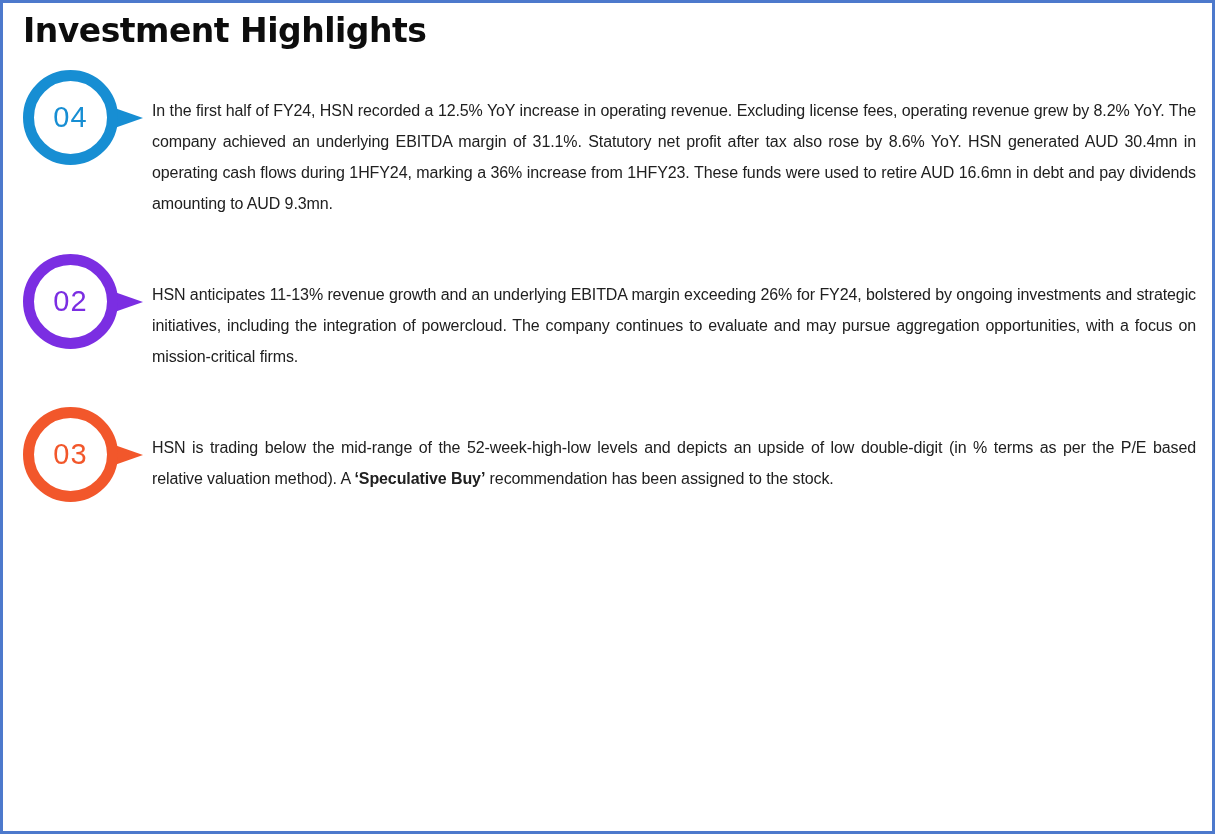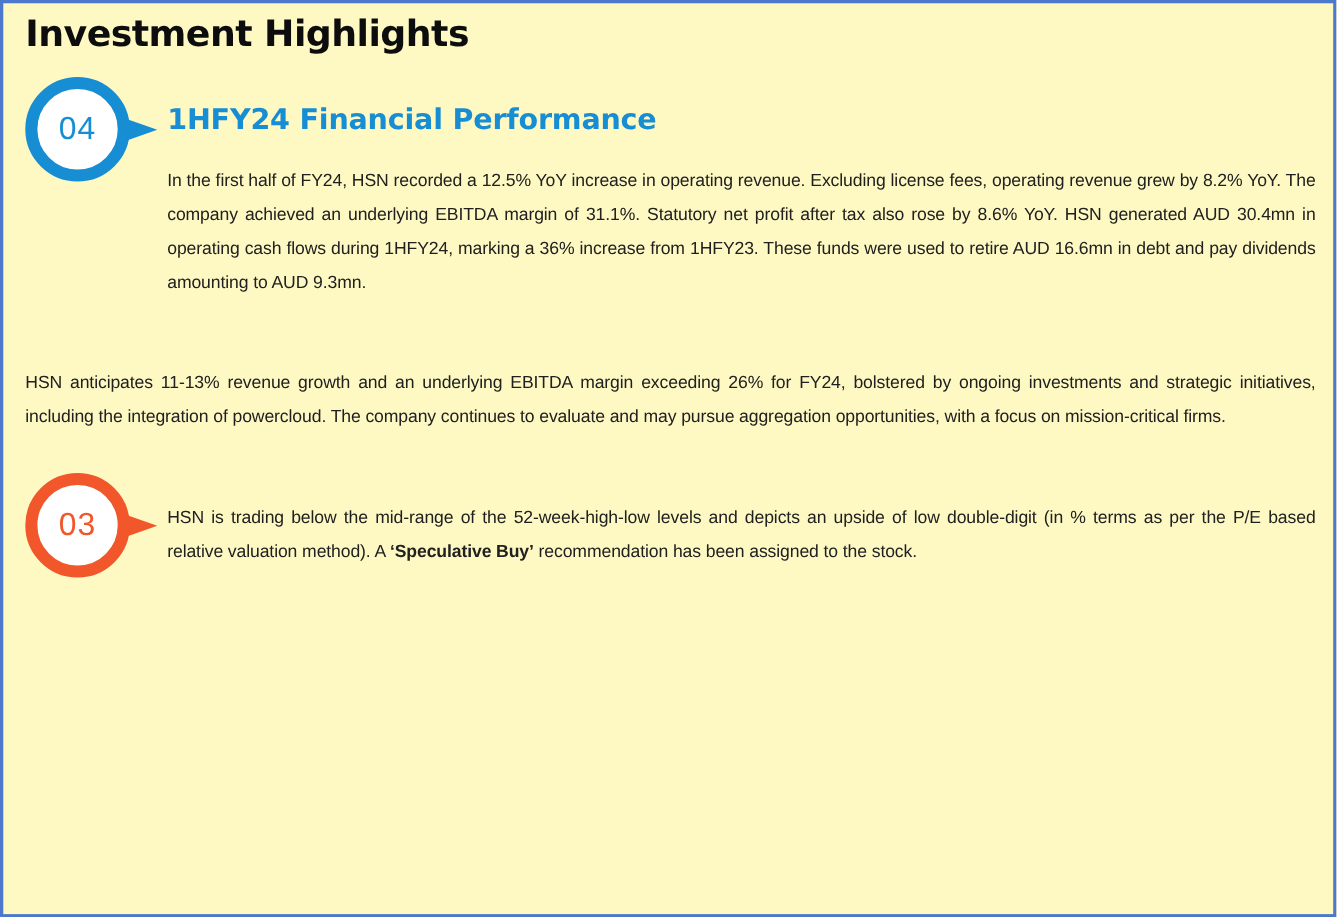--- a/index.html
+++ b/index.html
@@ -1,20 +1,20 @@
 <!DOCTYPE html>
 <html><head>
 <meta charset="utf-8">
 <style>
   * { margin: 0; padding: 0; box-sizing: border-box; }
   html, body { background: #e8e8e8; }
   .page {
     width: 1215px;
     height: 834px;
-    background: #fef9c3;
+    background: #ffffff;
     border: 3px solid #4d79cc;
     font-family: "Liberation Sans", sans-serif;
     padding: 8px 16px 0 20px;
     overflow: hidden;
   }
   .title {
     font-family: "DejaVu Sans", sans-serif;
     font-size: 33px;
     font-weight: bold;
     color: #0d0d0d;
@@ -89,26 +89,31 @@
   <h1 class="title">Investment Highlights</h1>
 
   <div class="section" style="--accent: #178ed3;">
     <div class="marker-col">
       <div class="marker">
         <div class="marker-pointer"></div>
         <div class="marker-ring">04</div>
       </div>
     </div>
     <div class="content">
-      <h2 class="heading">1HFY24 Financial Performance</h2>
       <p class="body-text">In the first half of FY24, HSN recorded a 12.5% YoY increase in operating revenue. Excluding license fees, operating revenue grew by 8.2% YoY. The company achieved an underlying EBITDA margin of 31.1%. Statutory net profit after tax also rose by 8.6% YoY. HSN generated AUD 30.4mn in operating cash flows during 1HFY24, marking a 36% increase from 1HFY23. These funds were used to retire AUD 16.6mn in debt and pay dividends amounting to AUD 9.3mn.</p>
     </div>
   </div>
 
   <div class="section" style="--accent: #7b2ee2;">
+    <div class="marker-col">
+      <div class="marker">
+        <div class="marker-pointer"></div>
+        <div class="marker-ring">02</div>
+      </div>
+    </div>
     <div class="content">
       <p class="body-text">HSN anticipates 11-13% revenue growth and an underlying EBITDA margin exceeding 26% for FY24, bolstered by ongoing investments and strategic initiatives, including the integration of powercloud. The company continues to evaluate and may pursue aggregation opportunities, with a focus on mission-critical firms.</p>
     </div>
   </div>
 
   <div class="section" style="--accent: #f2572b;">
     <div class="marker-col">
       <div class="marker">
         <div class="marker-pointer"></div>
         <div class="marker-ring">03</div>

